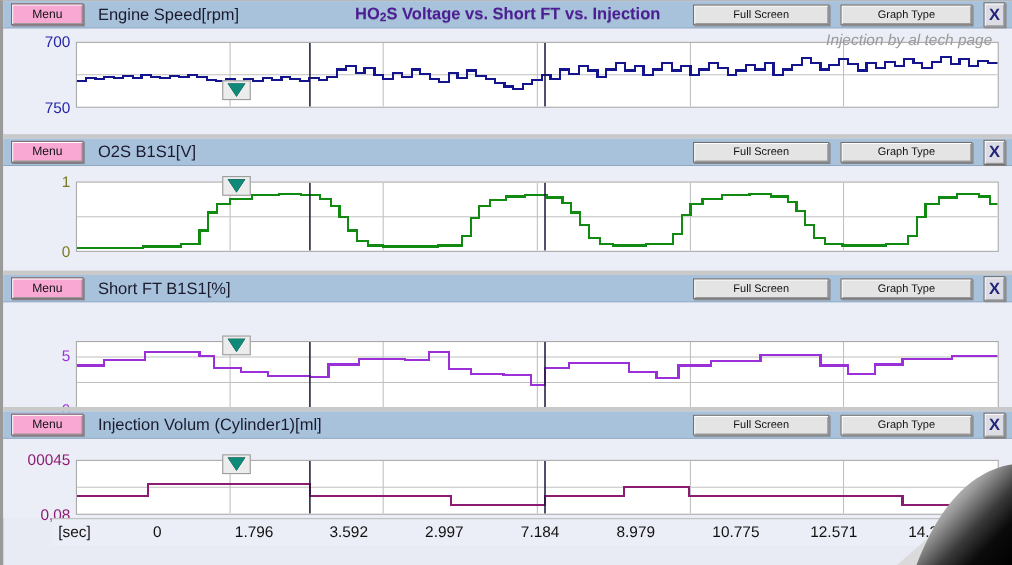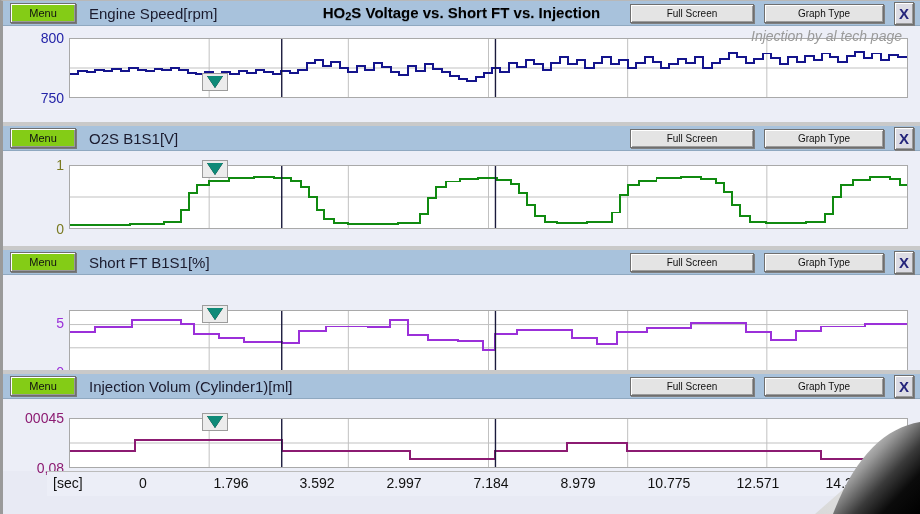--- a/index.html
+++ b/index.html
@@ -23,34 +23,34 @@
 
   .phead{
     position:relative;height:25px;
     background:#a8c2dc;
     display:flex;align-items:center;
     border-bottom:1px solid #8fa8c0;
     box-sizing:border-box;
   }
   .menu-btn{
     margin-left:7px;width:64px;height:18px;
-    background:#84cc16;
+    background:#f9a8d4;
     border:1px solid #6f6f6f;
     box-shadow:inset 1px 1px 0 #ffffff, inset -1px -1px 0 #9a9a9a, 1px 1px 0 #7a7a7a;
     font-size:11px;color:#111;
     display:flex;align-items:center;justify-content:center;
     cursor:pointer;letter-spacing:0px;
   }
   .ptitle{
     margin-left:13px;font-size:15px;color:#1b1b2e;
     white-space:nowrap;
   }
   .maintitle{
     position:absolute;left:0;right:0;text-align:center;
-    font-size:15px;font-weight:bold;color:#000000;
+    font-size:15px;font-weight:bold;color:#4c1d95;
     pointer-events:none;
     text-shadow:0 1px 0 rgba(0,0,0,.18);
   }
   .maintitle sub{font-size:11px;vertical-align:-2px;font-weight:bold;}
   .hright{margin-left:auto;display:flex;align-items:center;gap:0px;padding-right:4px;}
   .btn{
     height:17px;background:#e4e4e4;
     border:1px solid #6f6f6f;
     box-shadow:inset 1px 1px 0 #ffffff, inset -1px -1px 0 #9b9b9b, 1px 1px 0 #7f7f7f;
     font-size:10px;color:#111;
@@ -130,21 +130,21 @@
       <div class="maintitle"><span>HO</span><sub>2</sub><span>S Voltage vs. Short FT vs. Injection</span></div>
       <div class="hright">
         <div class="btn fs">Full Screen</div>
         <div class="btn gt">Graph Type</div>
         <div class="btn close">X</div>
       </div>
     </div>
     <div class="pbody" style="height:96px;">
       <div class="watermark">Injection by al tech page</div>
       <div class="ylabels" style="color:#2424a8;">
-        <div class="ylab" style="top:12px;">800</div>
+        <div class="ylab" style="top:12px;">700</div>
         <div class="ylab" style="top:72px;">750</div>
       </div>
       <div class="plot" style="left:66px;top:12px;right:12px;height:60px;">
         <svg viewBox="0 0 842 60" preserveAspectRatio="none">
           <line class="gridline" x1="140" y1="0" x2="140" y2="60"></line>
           <line class="gridline" x1="280" y1="0" x2="280" y2="60"></line>
           <line class="gridline" x1="421" y1="0" x2="421" y2="60"></line>
           <line class="gridline" x1="561" y1="0" x2="561" y2="60"></line>
           <line class="gridline" x1="701" y1="0" x2="701" y2="60"></line>
           <line class="gridline" x1="0" y1="30" x2="842" y2="30"></line>

